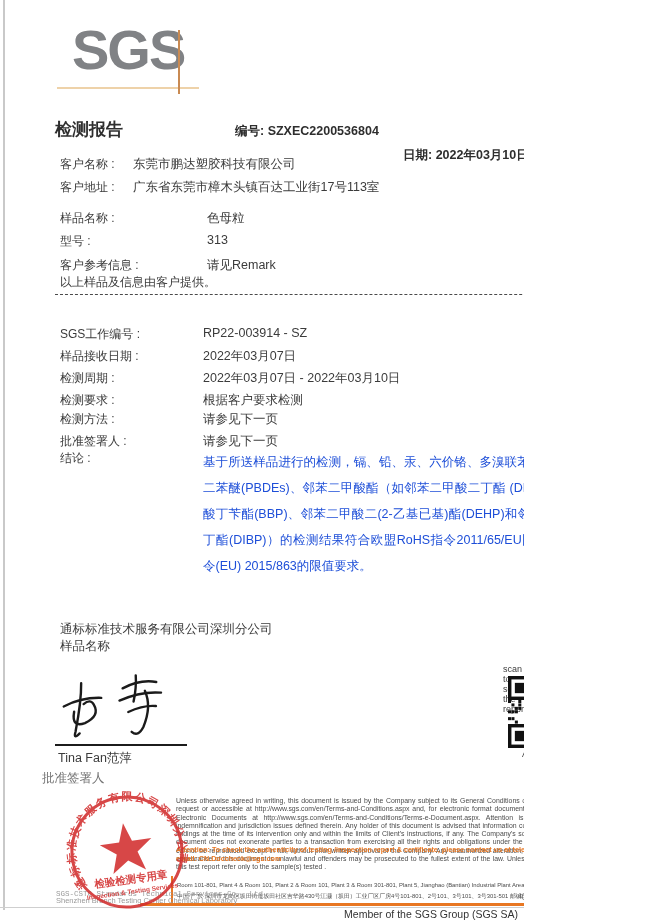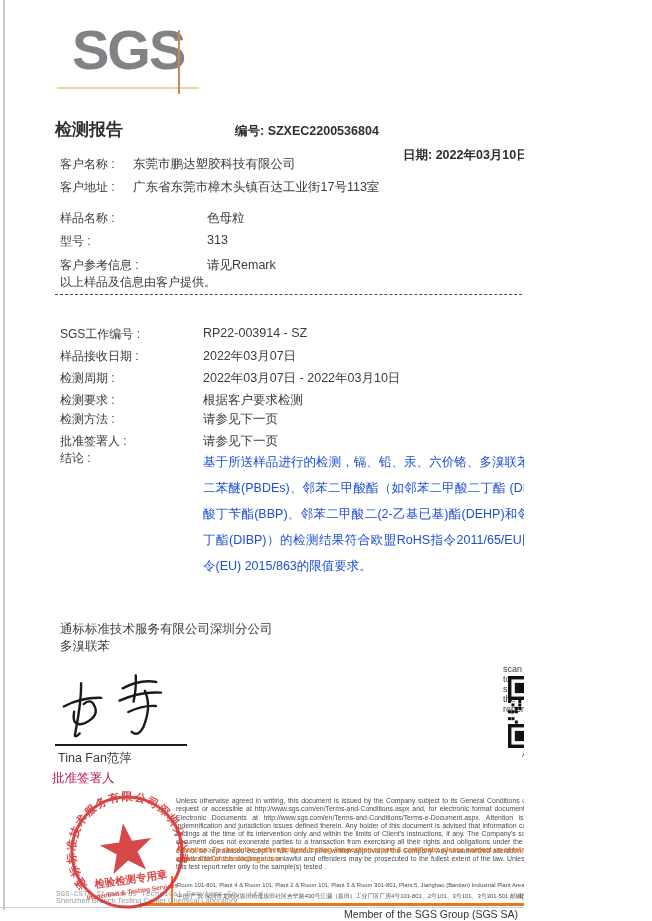--- a/index.html
+++ b/index.html
@@ -25,21 +25,21 @@
   .val{position:absolute;font-size:12.5px;color:#3b3b3b;white-space:nowrap;}
   .dashed-sep{position:absolute;left:55px;top:294px;width:572px;border-top:1.5px dashed #4a4a4a;}
 
   .conclusion-text{position:absolute;left:203px;top:449px;width:404px;font-size:12.5px;
                    line-height:26px;color:#1d4ed8;text-align:justify;}
 
   .company-block{position:absolute;left:60px;top:621px;font-size:12.5px;line-height:17px;color:#3b3b3b;}
   .sig-svg{position:absolute;left:58px;top:668px;}
   .sig-underline{position:absolute;left:55px;top:744px;width:132px;height:2px;background:#1c1c1c;}
   .signer-name{position:absolute;left:58px;top:750px;font-size:12.5px;color:#3b3b3b;}
-  .signer-title{position:absolute;left:52px;top:770px;font-size:12.5px;color:#be185d;}
+  .signer-title{position:absolute;left:42px;top:770px;font-size:12.5px;color:#737373;}
 
   .qr-caption{position:absolute;left:503px;top:664px;font-size:9px;color:#3b3b3b;}
   .qr-box{position:absolute;left:508px;top:676px;width:72px;height:72px;}
   .qr-code-text{position:absolute;left:508px;top:749px;width:72px;text-align:center;font-size:9px;color:#3b3b3b;}
 
   .stamp-svg{position:absolute;left:58px;top:783px;z-index:3;}
   .grey-co{position:absolute;left:56px;font-size:7.5px;color:#9a9a9a;white-space:nowrap;z-index:1;}
   .grey-co1{top:890px;font-family:Liberation Mono, monospace;}
   .grey-co2{top:896px;}
 
@@ -99,21 +99,21 @@
   <div class="lbl" style="left:60px;top:411px">检测方法 :</div>
   <div class="val" style="left:203px;top:411px">请参见下一页</div>
   <div class="lbl" style="left:60px;top:433px">批准签署人 :</div>
   <div class="val" style="left:203px;top:433px">请参见下一页</div>
 
   <div class="lbl" style="left:60px;top:450px">结论 :</div>
   <div class="conclusion-text">基于所送样品进行的检测，镉、铅、汞、六价铬、多溴联苯(PBBs)、多溴二苯醚(PBDEs)、邻苯二甲酸酯（如邻苯二甲酸二丁酯 (DBP)、邻苯二甲酸丁苄酯(BBP)、邻苯二甲酸二(2-乙基已基)酯(DEHP)和邻苯二甲酸二异丁酯(DIBP)）的检测结果符合欧盟RoHS指令2011/65/EU附录II的修正指令(EU) 2015/863的限值要求。</div>
 
   <div class="company-block">
     <div>通标标准技术服务有限公司深圳分公司</div>
-    <div>多溴联苯</div>
+    <div>样品名称</div>
   </div>
   <svg class="sig-svg" width="140" height="78" viewBox="0 0 140 78">
     <g fill="none" stroke="#1b1b1b" stroke-width="2.4" stroke-linecap="round" transform="rotate(-4 70 40)">
       <path d="M6 34 Q24 26 44 28"></path>
       <path d="M25 12 Q24 30 16 60 Q13 68 20 62"></path>
       <path d="M16 40 Q12 56 26 52 Q42 46 36 34 Q33 28 26 33"></path>
       <path d="M66 20 Q84 12 100 16"></path>
       <path d="M80 8 Q80 20 76 34"></path>
       <path d="M62 32 Q84 24 104 27"></path>
       <path d="M88 24 Q94 40 84 60 Q78 70 72 64"></path>

